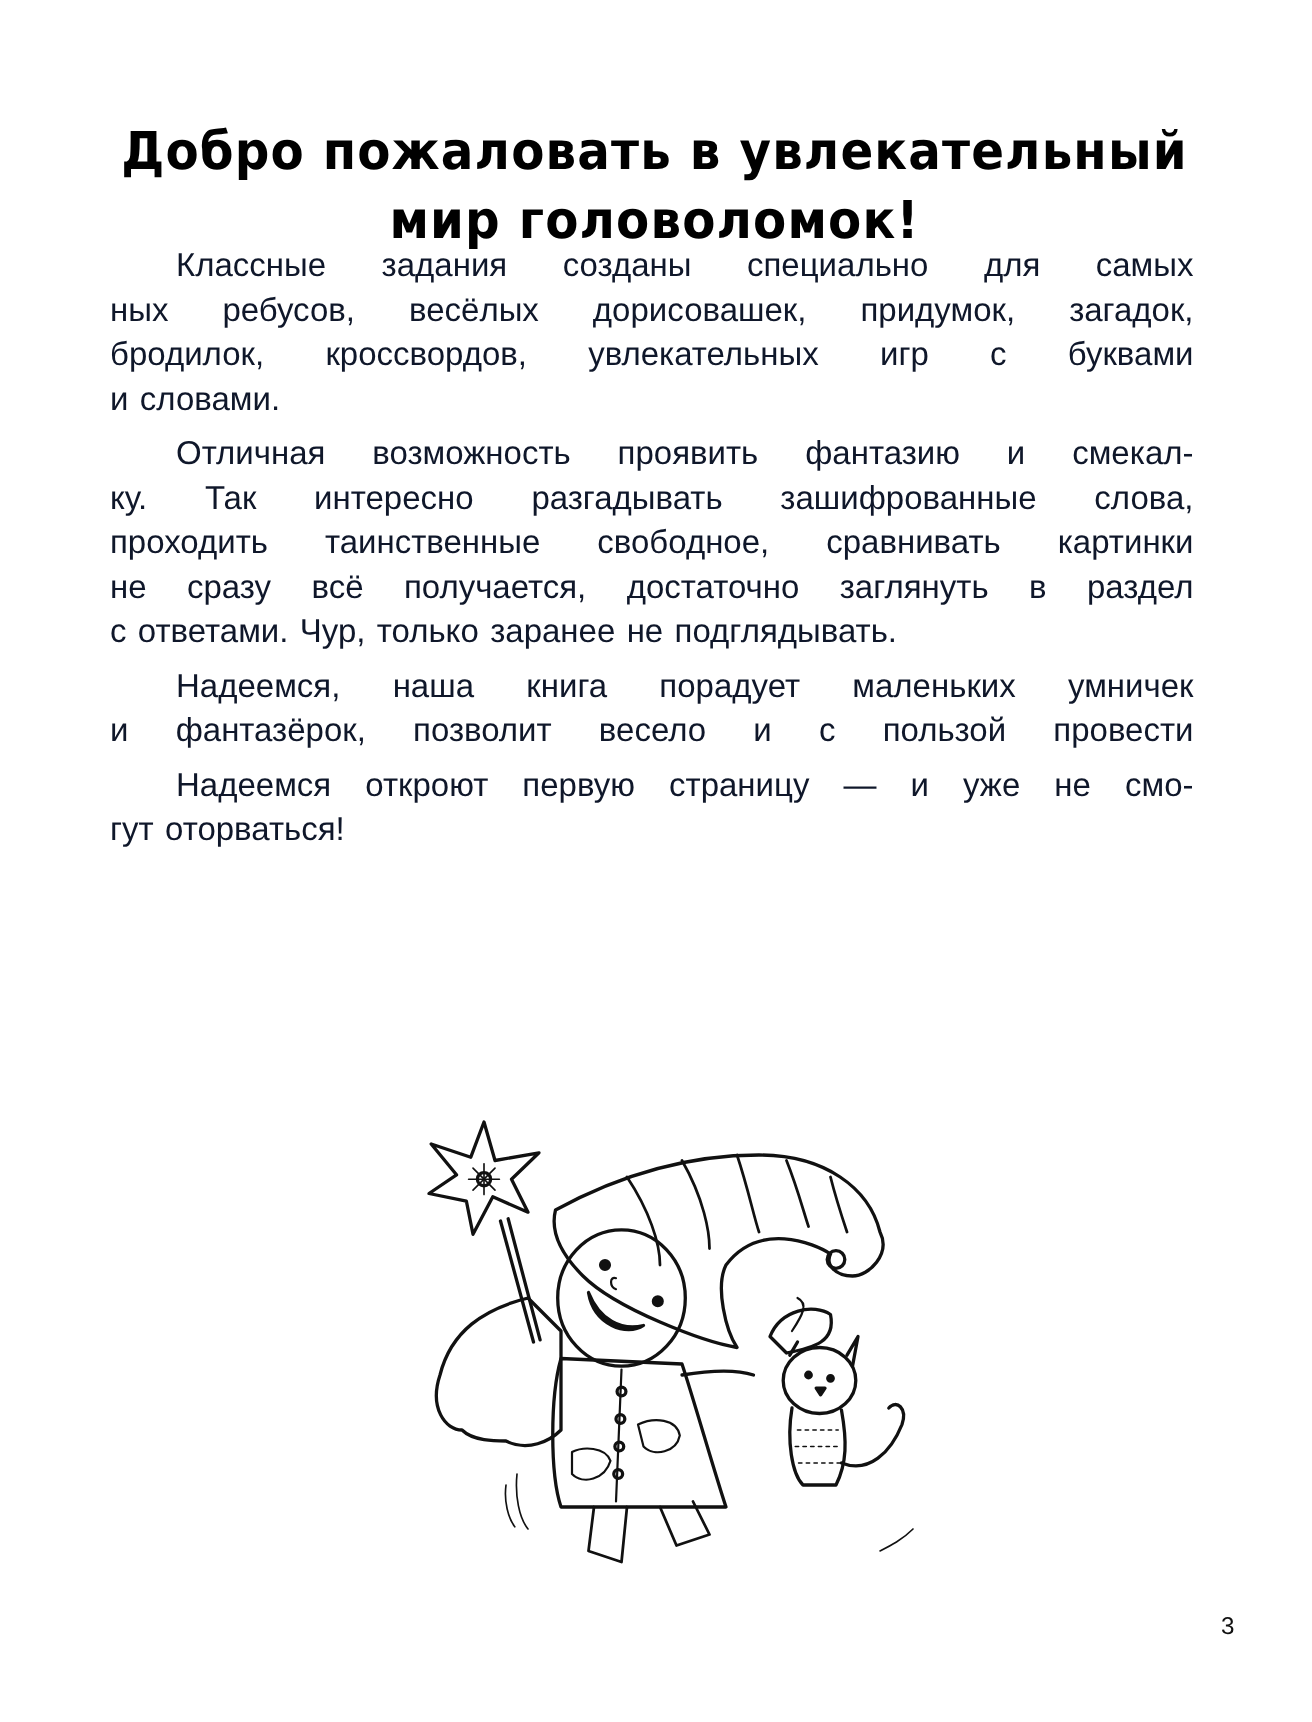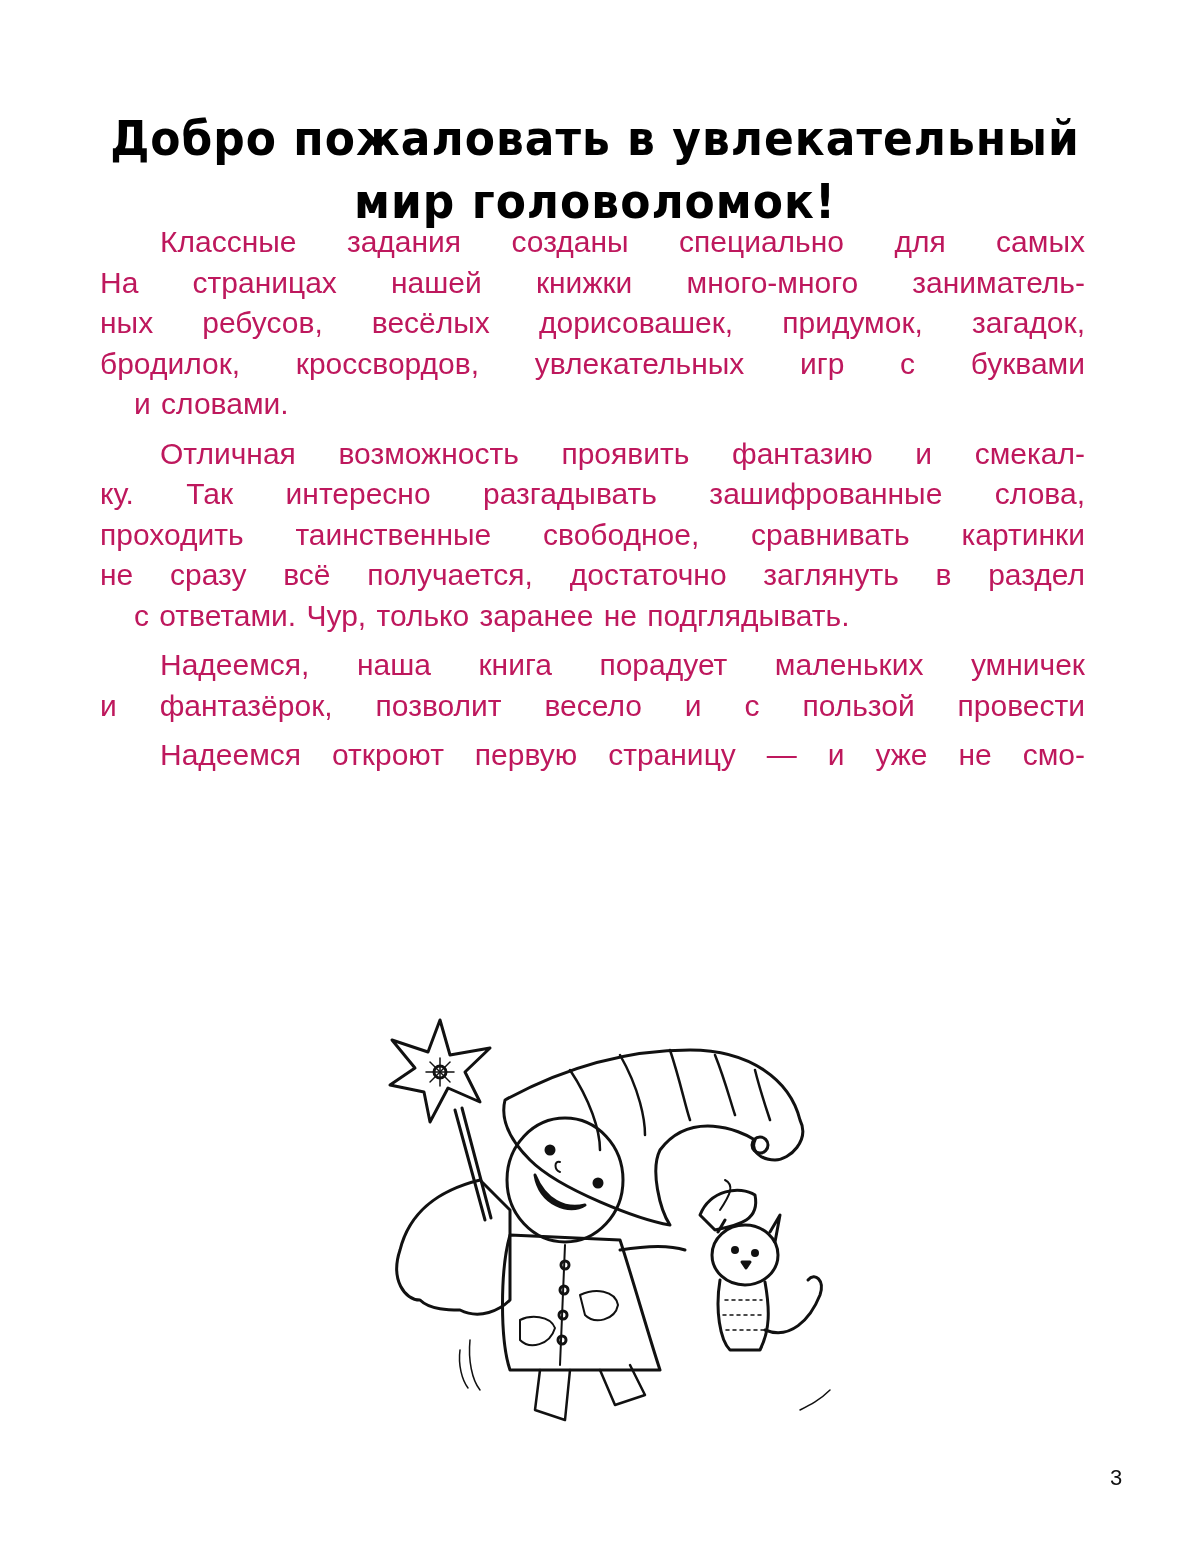--- a/index.html
+++ b/index.html
@@ -6,59 +6,59 @@
   body { width:1193px; height:1565px; position:relative; overflow:hidden; color:#111; }
   .title {
     position:absolute; left:100px; width:990px; top:112px;
     text-align:center; font-family:"DejaVu Sans", sans-serif; font-weight:bold;
     font-size:44px; line-height:58px; letter-spacing:1px; color:#000;
     transform:scaleY(1.08);
   }
   .title span { display:block; }
   .body {
     position:absolute; left:100px; width:985px; top:222px;
-    font-family:"Liberation Sans", sans-serif; font-size:30px; line-height:40.5px; color:#be185d;
+    font-family:"Liberation Sans", sans-serif; font-size:30px; line-height:40.5px; color:#0f172a;
     transform-origin:0 0;
   }
   .para { margin:0 0 9px 0; }
   .line { display:block; text-align:justify; text-align-last:justify; white-space:nowrap; height:40.5px; word-spacing:2px; }
   .line.indent { padding-left:60px; }
-  .line.last { text-align-last:left;margin-left:34px; }
+  .line.last { text-align-last:left; }
   .illus { position:absolute; left:360px; top:1010px; width:520px; height:440px; }
   .pagenum { position:absolute; left:1110px; top:1465px; font-family:"Liberation Sans", sans-serif; font-size:22px; color:#111; }
 </style>
 </head>
 <body>
 
 <div class="title">
   <span>Добро пожаловать в увлекательный</span>
   <span>мир головоломок!</span>
 </div>
 
 <div class="body">
   <div class="para">
     <span class="line indent">Классные задания созданы специально для самых</span>
-    <span class="line">На страницах нашей книжки много-много заниматель-</span>
     <span class="line">ных ребусов, весёлых дорисовашек, придумок, загадок,</span>
     <span class="line">бродилок, кроссвордов, увлекательных игр с буквами</span>
     <span class="line last">и словами.</span>
   </div>
   <div class="para">
     <span class="line indent">Отличная возможность проявить фантазию и смекал-</span>
     <span class="line">ку. Так интересно разгадывать зашифрованные слова,</span>
     <span class="line">проходить таинственные свободное, сравнивать картинки</span>
     <span class="line">не сразу всё получается, достаточно заглянуть в раздел</span>
     <span class="line last">с ответами. Чур, только заранее не подглядывать.</span>
   </div>
   <div class="para">
     <span class="line indent">Надеемся, наша книга порадует маленьких умничек</span>
     <span class="line">и фантазёрок, позволит весело и с пользой провести</span>
   </div>
   <div class="para">
     <span class="line indent">Надеемся откроют первую страницу — и уже не смо-</span>
+    <span class="line last">гут оторваться!</span>
   </div>
 </div>
 
 <div class="illus">
   <svg width="520" height="440" viewBox="0 0 520 440" fill="none" stroke="#111" stroke-width="3" stroke-linejoin="round" stroke-linecap="round">
 
     <g>
       <polygon points="80,10 90,45 130,38 105,62 120,92 88,78 70,112 64,82 30,75 55,58 32,30 68,42"></polygon>
       <circle cx="80" cy="62" r="6"></circle>
       <line x1="80" y1="48" x2="80" y2="76" stroke-width="1.5"></line>

